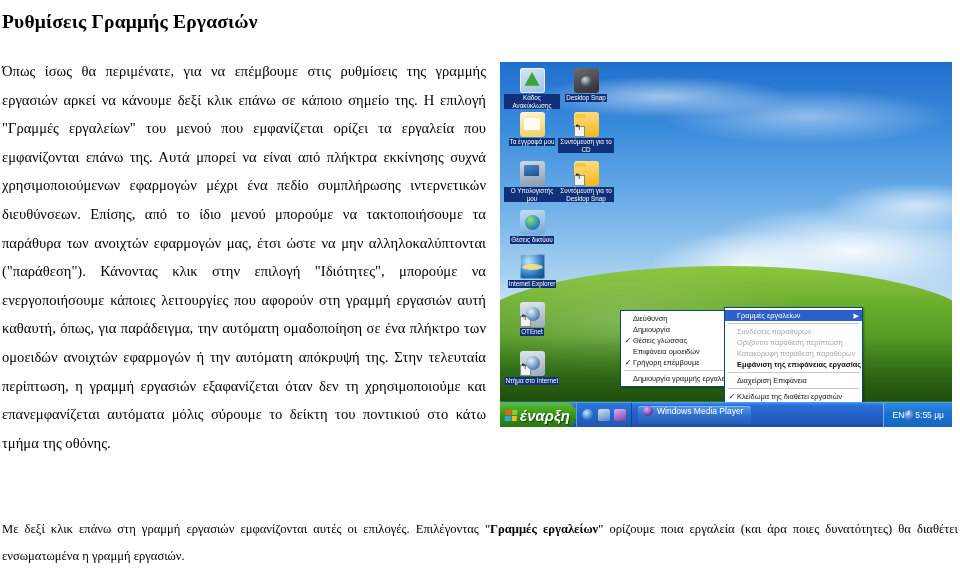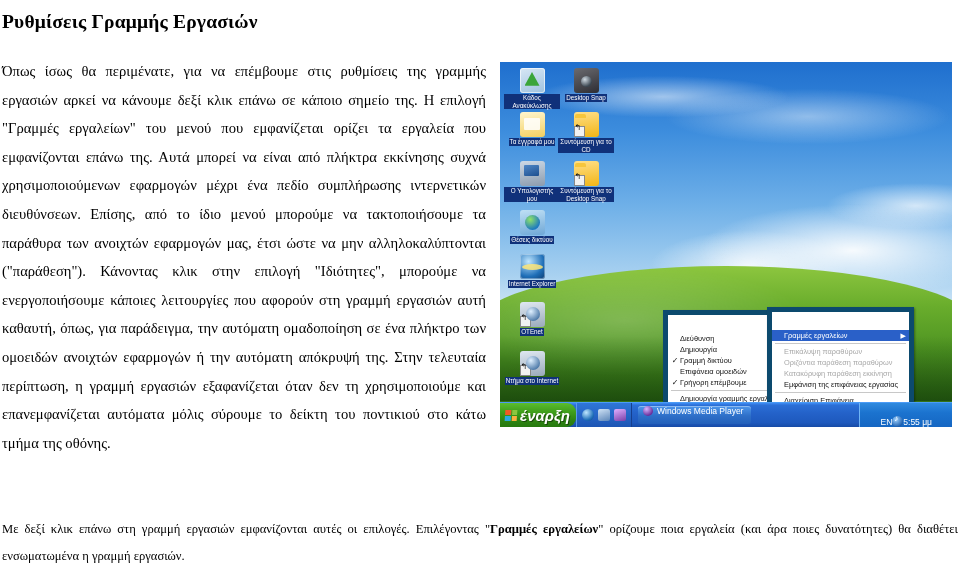--- a/index.html
+++ b/index.html
@@ -277,59 +277,58 @@
     border-radius: 3px;
     background: linear-gradient(180deg,#4f98ec,#2e6fc8 55%,#2360ba);
     box-shadow: inset 0 1px 0 rgba(255,255,255,.35);
     color:#fff; font-size:8.5px;
     max-width: 180px;
     white-space: nowrap; overflow:hidden; text-overflow: ellipsis;
   }
   .task-ico { width:10px; height:10px; border-radius:50%;
     background: radial-gradient(circle at 35% 30%, #d8b6ff, #6a2f9c 70%); flex:0 0 auto; }
   .tray {
-    display:flex; align-items:flex-end; 
-    padding: 0 20px;
+    display:flex; align-items:center; 
+    padding: 0 8px;
     background: linear-gradient(180deg,#2f8adf 0%, #1b73cf 40%, #1566c2 100%);
     border-left: 1px solid #6fb4f5;
     color:#fff; font-size:8.5px;
   }
   .tray-vol {
     width:11px; height:11px; border-radius:50%;
     background: radial-gradient(circle at 36% 32%, #9fd2ff, #1d5fae 72%);
     position:relative;
   }
   .tray-vol:after { content:"♪"; position:absolute; left:2px; top:-2px; font-size:8px; color:#fff; }
 
   
   .menu {
     position:absolute;
     background:#ffffff;
-    border:5px solid #0c4a6e;
+    border:1px solid #0c4a6e;
     box-shadow: 1px 1px 2px rgba(0,0,0,.35);
     font-family:"Liberation Sans","DejaVu Sans",sans-serif;
     font-size:7.4px;
     color:#111;
-    padding:18px 0;
-    margin-left:43px;
+    padding:2px 0;
   }
   .menu-item {
     display:flex; align-items:center;
     height:11px;
     padding: 0 14px 0 2px;
     white-space: nowrap;
     position:relative;
   }
   .menu-item .chk {
     width:10px; text-align:center; flex:0 0 auto;
     font-size:8px; color:#111;
   }
   .menu-item .txt { flex:1 1 auto; }
   .menu-item.disabled .txt { color:#a8a8a8; }
-  .menu-item.bold .txt { font-weight:normal; }
+  .menu-item.bold .txt { font-weight:bold; }
   .menu-item.highlight {
     background:#2a60c8;
     color:#ffffff;
   }
   .menu-item.highlight .txt { color:#ffffff; }
   .menu-item .arrow {
     position:absolute; right:3px; top:50%; transform:translateY(-50%);
     font-size:7px;
   }
   .menu-sep {
@@ -416,21 +415,21 @@
           <div class="menu-item">
             <span class="chk"></span>
             <span class="txt">Διεύθυνση</span>
           </div>
           <div class="menu-item">
             <span class="chk"></span>
             <span class="txt">Δημιουργία</span>
           </div>
           <div class="menu-item">
             <span class="chk">✓</span>
-            <span class="txt">Γραμμή δικτύου</span>
+            <span class="txt">Θέσεις γλώσσας</span>
           </div>
           <div class="menu-item">
             <span class="chk"></span>
             <span class="txt">Επιφάνεια ομοειδών</span>
           </div>
           <div class="menu-item">
             <span class="chk">✓</span>
             <span class="txt">Γρήγορη επέμβουμε</span>
           </div>
           <div class="menu-sep"></div>
@@ -442,29 +441,29 @@
 
         <div class="menu" id="taskbar-menu">
           <div class="menu-item highlight">
             <span class="chk"></span>
             <span class="txt">Γραμμές εργαλείων</span>
             <span class="arrow">▶</span>
           </div>
           <div class="menu-sep"></div>
           <div class="menu-item disabled">
             <span class="chk"></span>
-            <span class="txt">Επικάλυψη παραθύρων</span>
+            <span class="txt">Συνδέσεις παραθύρων</span>
           </div>
           <div class="menu-item disabled">
             <span class="chk"></span>
-            <span class="txt">Οριζόντια παράθεση παραθύρων</span>
+            <span class="txt">Οριζόντια παράθεση περίπτωση</span>
           </div>
           <div class="menu-item disabled">
             <span class="chk"></span>
-            <span class="txt">Κατακόρυφη παράθεση εκκίνηση</span>
+            <span class="txt">Κατακόρυφη παράθεση παραθύρων</span>
           </div>
           <div class="menu-item bold">
             <span class="chk"></span>
             <span class="txt">Εμφάνιση της επιφάνειας εργασίας</span>
           </div>
           <div class="menu-sep"></div>
           <div class="menu-item">
             <span class="chk"></span>
             <span class="txt">Διαχείριση Επιφάνεια</span>
           </div>

